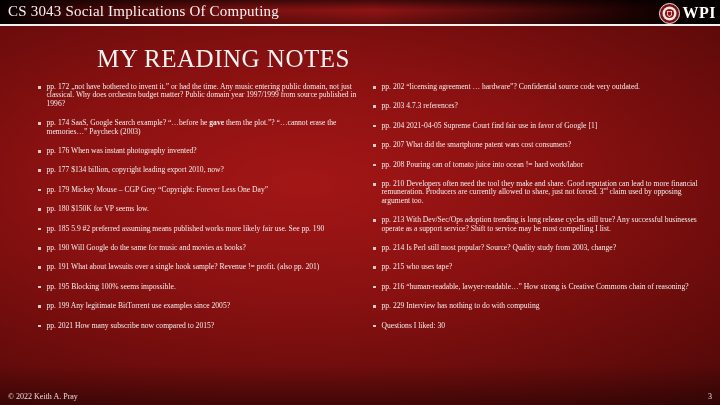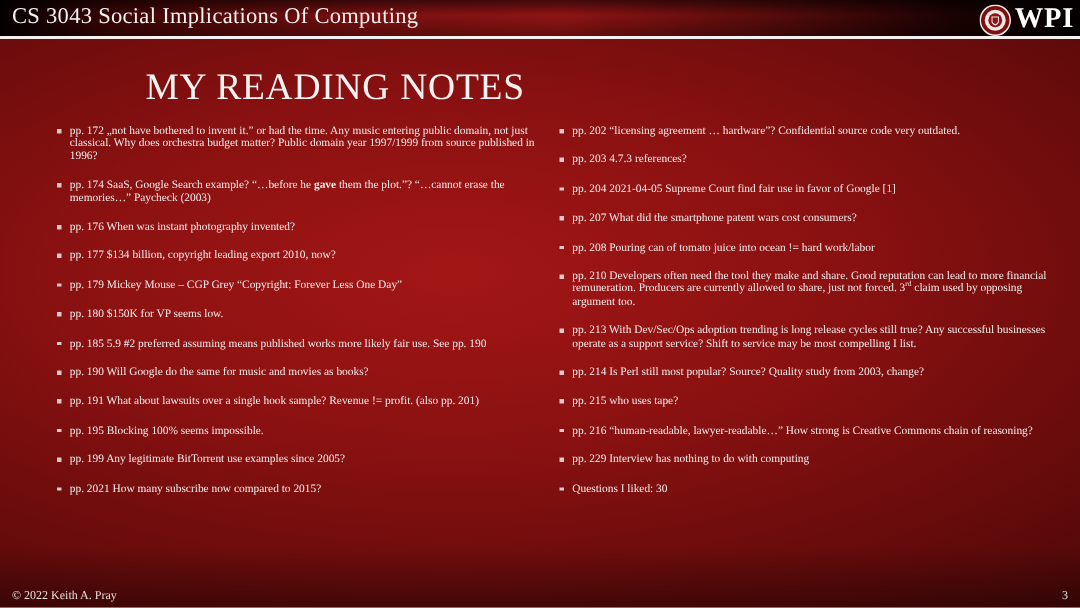--- a/index.html
+++ b/index.html
@@ -19,21 +19,21 @@
     box-sizing:border-box;
   }
   .course-title{
     position:absolute;left:8px;top:3px;
     color:#f7f2f2;font-size:15px;letter-spacing:0.2px;white-space:nowrap;
   }
   .logo{
     position:absolute;right:4px;top:1px;height:24px;display:flex;align-items:center;gap:3px;
   }
   .logo-text{
-    color:#ffffff;font-size:19px;font-weight:bold;letter-spacing:0.5px;line-height:24px;
+    color:#ffffff;font-size:16px;font-weight:bold;letter-spacing:0.5px;line-height:24px;
   }
   .page-title{
     position:absolute;left:55px;top:45px;
     color:#f7f2f2;font-size:25px;letter-spacing:0.5px;white-space:nowrap;margin-left:42px;
   }
   .col{
     position:absolute;top:83px;display:flex;flex-direction:column;gap:11px;
     color:#f3ecec;font-size:7.6px;line-height:8.4px;list-style:none;margin:0;padding:0;
   }
   .col-left{left:38px;width:320px;}

